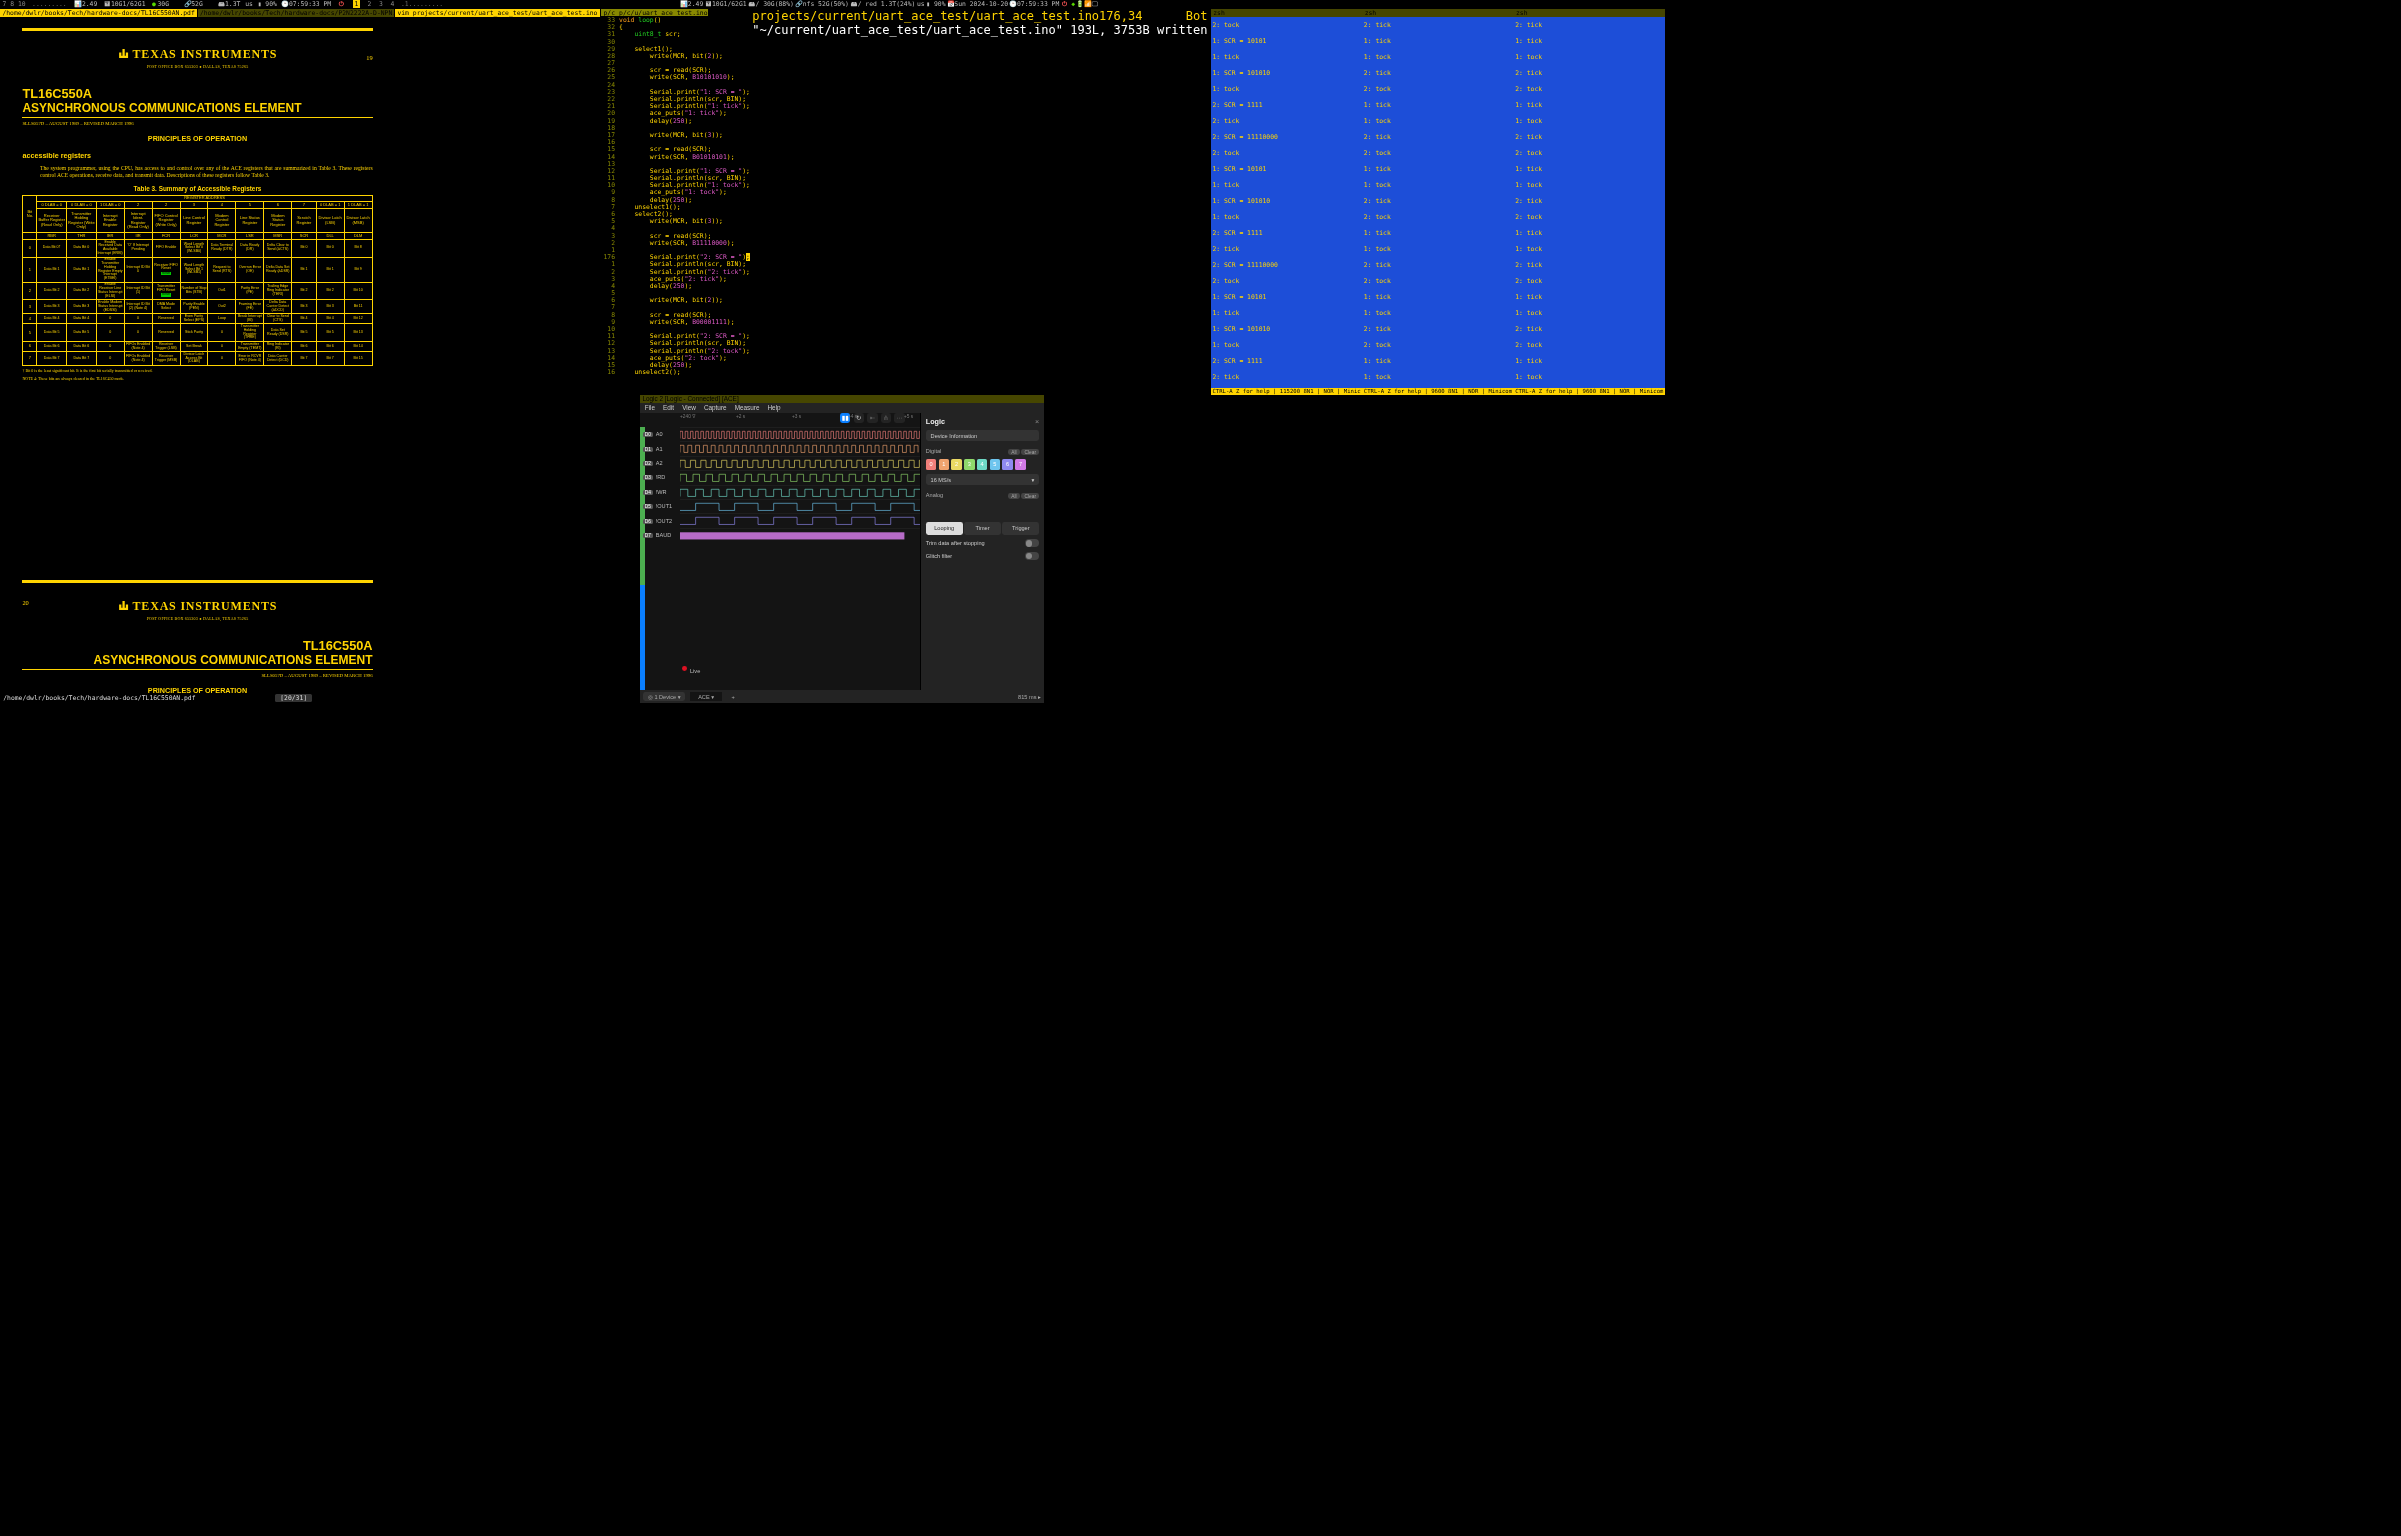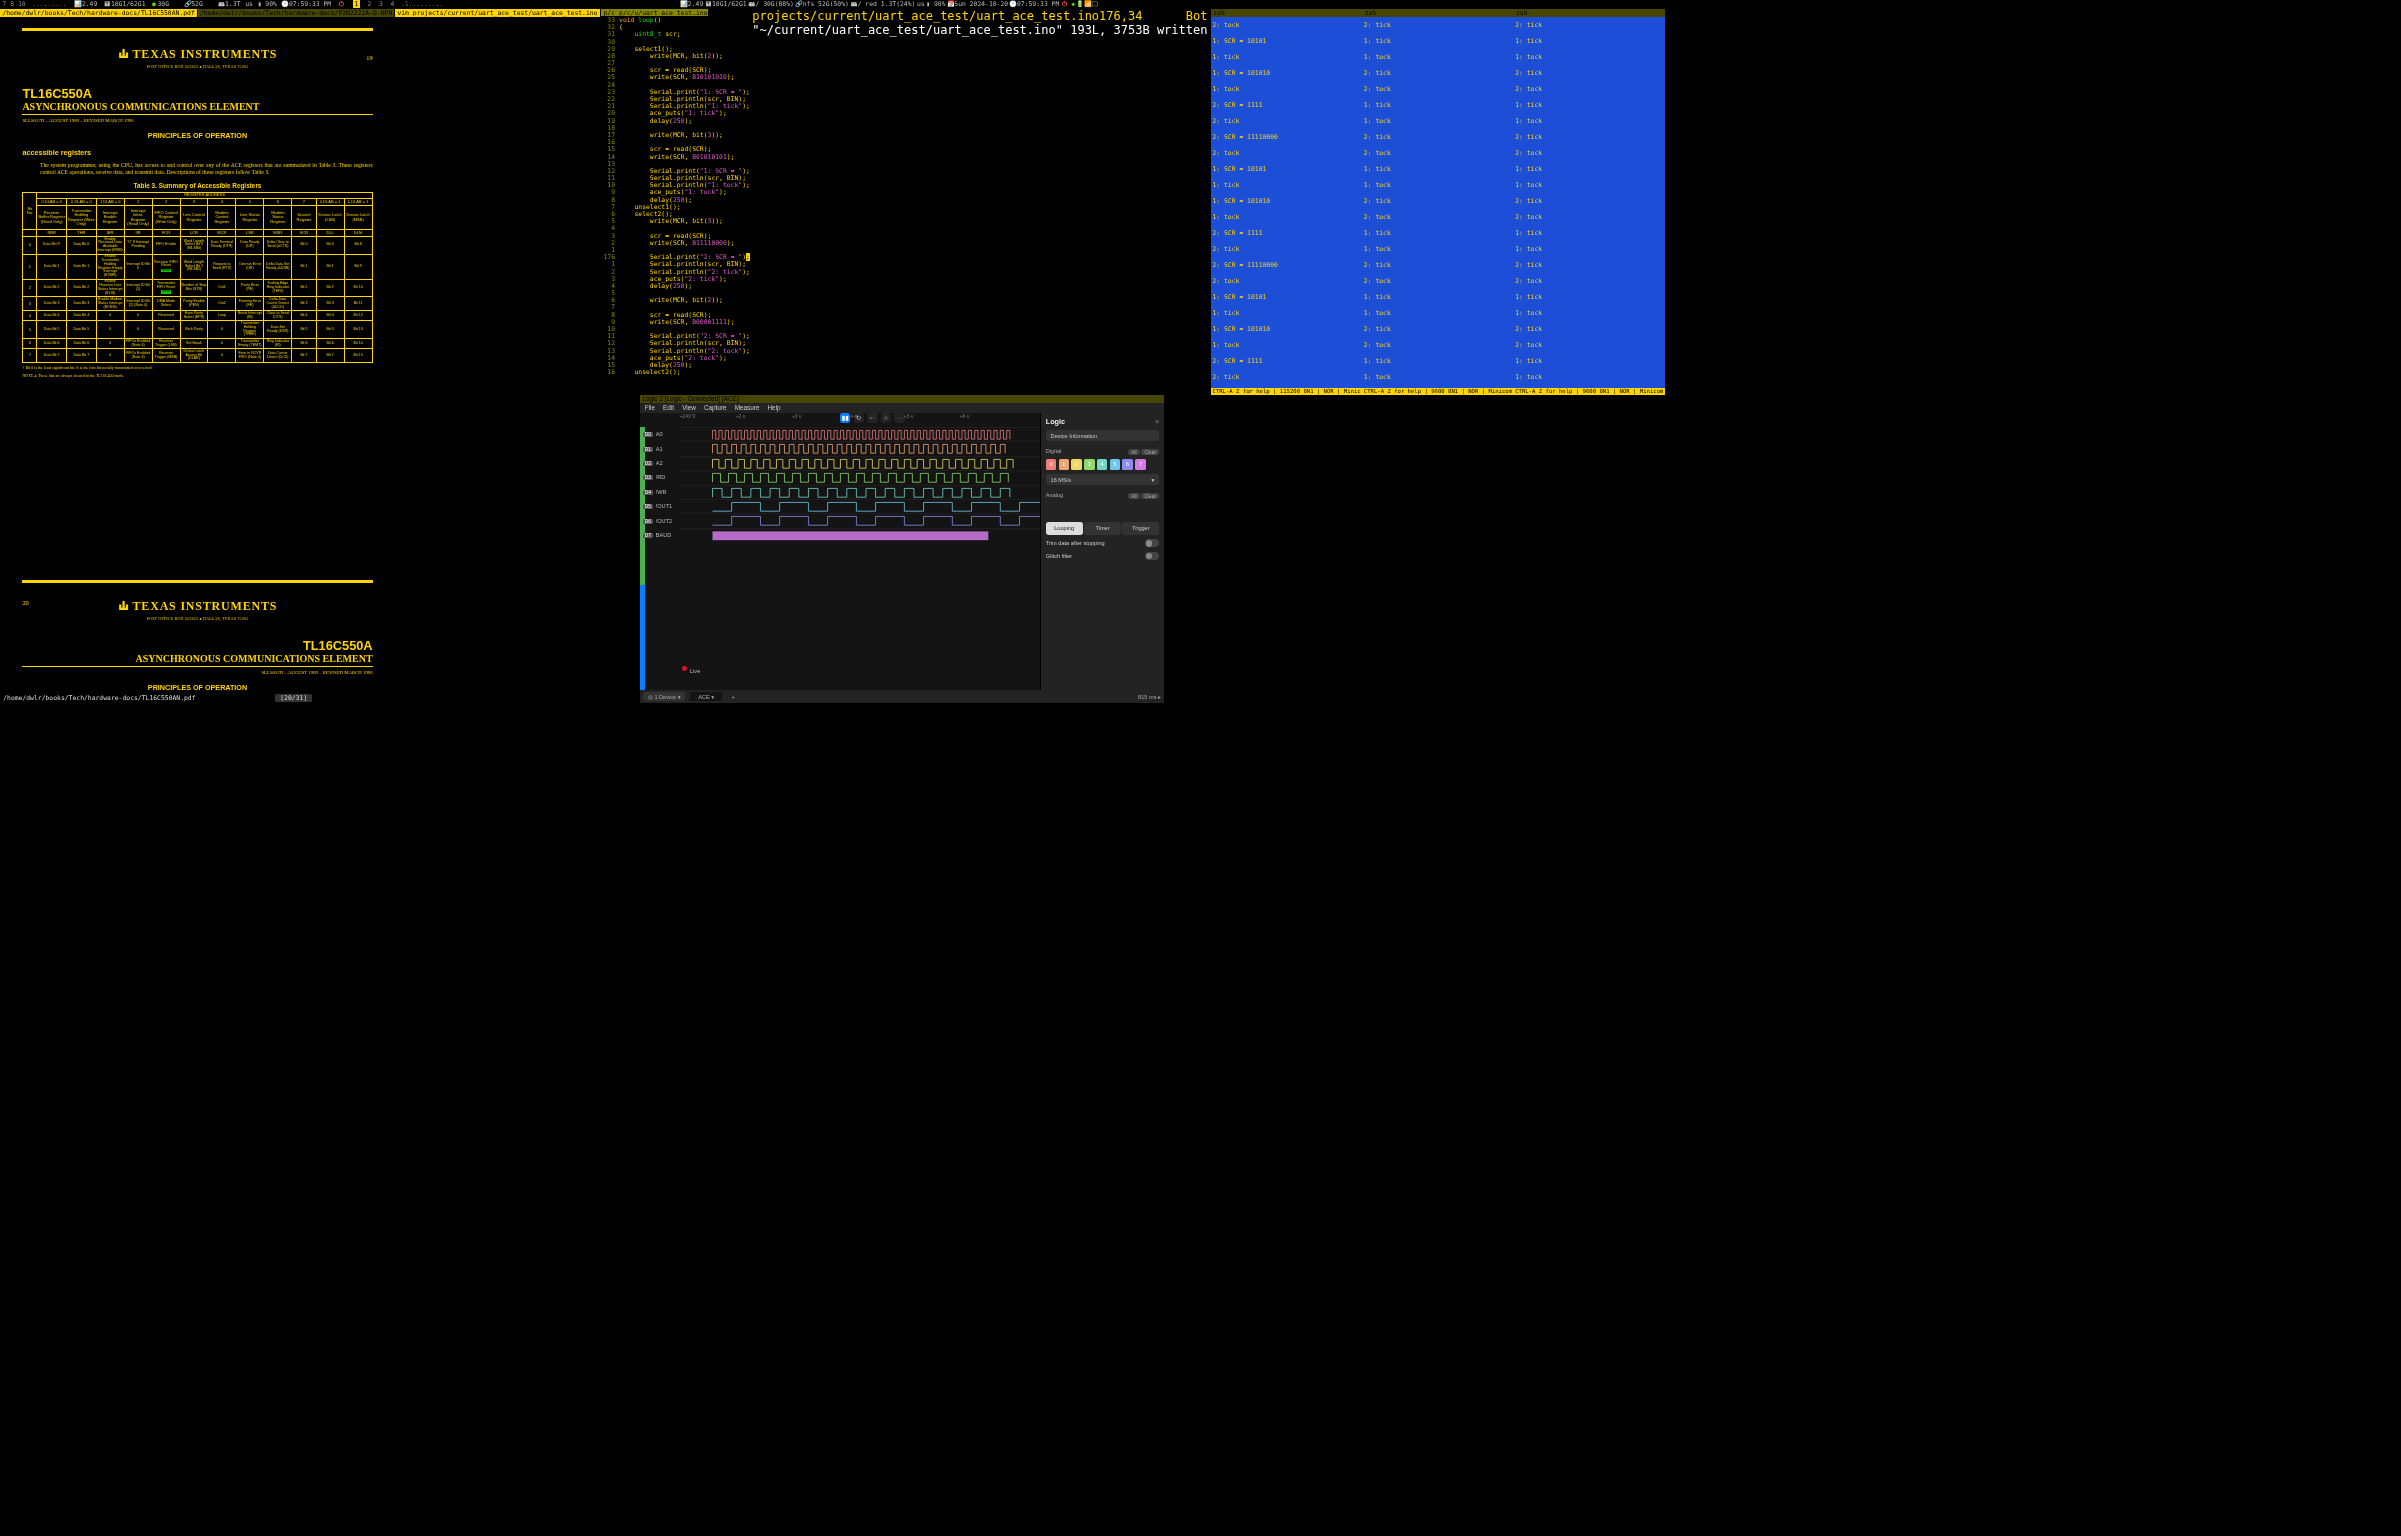--- a/index.html
+++ b/index.html
@@ -12,41 +12,41 @@
   .statusbar .ws .active { background: #ffd400; color: #000; padding: 0 1.6px; }
   .statusbar .seg { white-space: nowrap; }
   .statusbar .fill { flex: 1; }
   .statusbar .right { display: flex; gap: 1.6px; align-items: center; }
   .ico { display: inline-block; width: 7.2px; font-weight: bold; text-align: center; }
   .greenico { color: #57d600; }
 
   
   .left-pane   { position: absolute; top: 8.8px; left: 0;    width: 395px; height: 694px; background:#000; }
   .right-top   { position: absolute; top: 8.8px; left: 395px; width: 704px; height: 386px; background:#000; display:flex; }
-  .right-bot   { position: absolute; top: 395px; left: 640px; width: 524px; height: 308px; background:#1b1b1b; }
+  .right-bot   { position: absolute; top: 395px; left: 640px; width: 404px; height: 308px; background:#1b1b1b; }
 
   
   .winbar { background:#ffd400; color:#000; font-size:6.4px; padding:0 2.4px; height:8px; line-height:8px; overflow:hidden; white-space:nowrap; }
   .winbar.inactive { background:#464600; }
 
   
   .pdfbar-top { display:flex; }
   .pdfbar-top > div { flex:1; height:8px; border-right:0.8px solid #000; }
   .pdf-body { position:relative; height: calc(100% - 17.6px); background:#000; overflow:hidden; font-family:"Times New Roman", serif; color:#ffd400; }
   .pdf-footbar { height:9.6px; display:flex; font-size:6.4px; color:#ddd; align-items:center; padding:0 3.2px; }
   .pdf-footbar .pager { margin:0 auto; background:#333; padding:0 4.8px; border-radius:1.6px; }
 
   .pg19 { position:absolute; top:0; left:0; right:0; height:552px; padding:6.4px 22.4px; }
   .hr-thick { border:none; border-top:3.2px solid #ffd400; margin:4.8px 0 1.6px; }
   .hr-thin { border:none; border-top:0.8px solid #ffd400; }
   .ti-logo { text-align:center; margin-top:16px; font-family:"Times New Roman",serif; font-weight:bold; font-size:12px; letter-spacing:0.8px; }
   .ti-sub { text-align:center; font-size:4px; letter-spacing:0.2px; margin-top:1.6px; }
   .pagenum-r { position:absolute; top:37px; right:22.4px; font-size:6.4px; }
   .chip { font-family:"Arial Narrow",Arial,sans-serif; font-weight:bold; font-size:12.8px; margin-top:17.6px; }
-  .chipsub { font-family:Liberation Serif, serif; font-weight:bold; font-size:10px; }
+  .chipsub { font-family:Liberation Sans, sans-serif; font-weight:bold; font-size:12px; }
   .revline { font-size:4.8px; margin-top:3.2px; }
   .sect { text-align:center; font-family:Arial,sans-serif; font-weight:bold; font-size:7.2px; margin:8px 0; }
   .subsect { font-family:Arial,sans-serif; font-weight:bold; font-size:7.2px; margin:4.8px 0; }
   .bodytxt { font-size:5.6px; line-height:1.25; margin-left:17.6px; text-align:justify; }
   .tblcap { text-align:center; font-family:Arial,sans-serif; font-weight:bold; font-size:6.4px; margin:6.4px 0 2.4px; }
 
   table.regtable { border-collapse:collapse; width:100%; font-family:Arial,sans-serif; font-size:4px; table-layout:fixed; }
   table.regtable th, table.regtable td { border:0.8px solid #ffd400; padding:0.8px 0.8px; text-align:center; vertical-align:middle; line-height:1.05; word-wrap:break-word; }
   table.regtable th { font-weight:normal; }
   table.regtable th.hdrtall { height:24px; }

